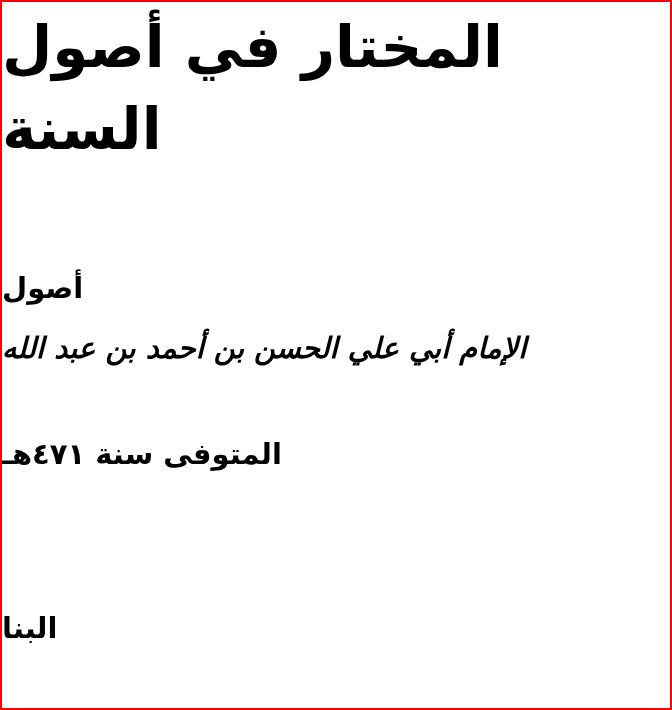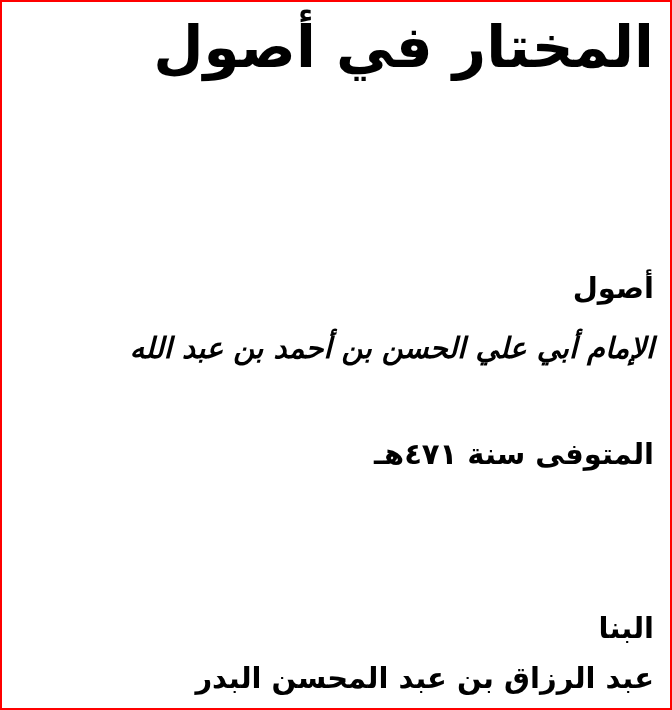--- a/index.html
+++ b/index.html
@@ -17,22 +17,22 @@
     overflow: hidden;
     direction: rtl;
     text-align: center;
     color: #000000;
     font-family: "DejaVu Sans", sans-serif;
     font-weight: bold;
   }
   .abs {
     position: absolute;
     left: 0;
-    right: 16px;
-    text-align: right;
+    right: 4px;
+    text-align: left;
     white-space: nowrap;
   }
   .title {
     top: 4px;
     font-size: 58px;
     line-height: 82px;
     margin: 0;
     font-weight: bold;
     white-space: normal;
   }
@@ -54,26 +54,26 @@
   .heading-tahqiq   { top: 606px; }
   .editor-name      { top: 654px; }
 </style>
 </head>
 <body>
 
 <div class="page">
 
   <h1 class="abs title">
     <span class="title-line">المختار في أصول</span>
+    <span class="title-line">السنة</span>
   </h1>
 
   <div class="abs section-heading heading-taalif">أصول</div>
 
   <div class="abs body-line author-line-1">الإمام أبي علي الحسن بن أحمد بن عبد الله</div>
 
 
   <div class="abs body-line author-line-3">المتوفى سنة ٤٧١هـ</div>
 
   <div class="abs section-heading heading-tahqiq">البنا</div>
 
-  <div class="abs body-line editor-name">عبد الرزاق بن عبد المحسن البدر</div>
 
 </div>
 
 </body></html>

